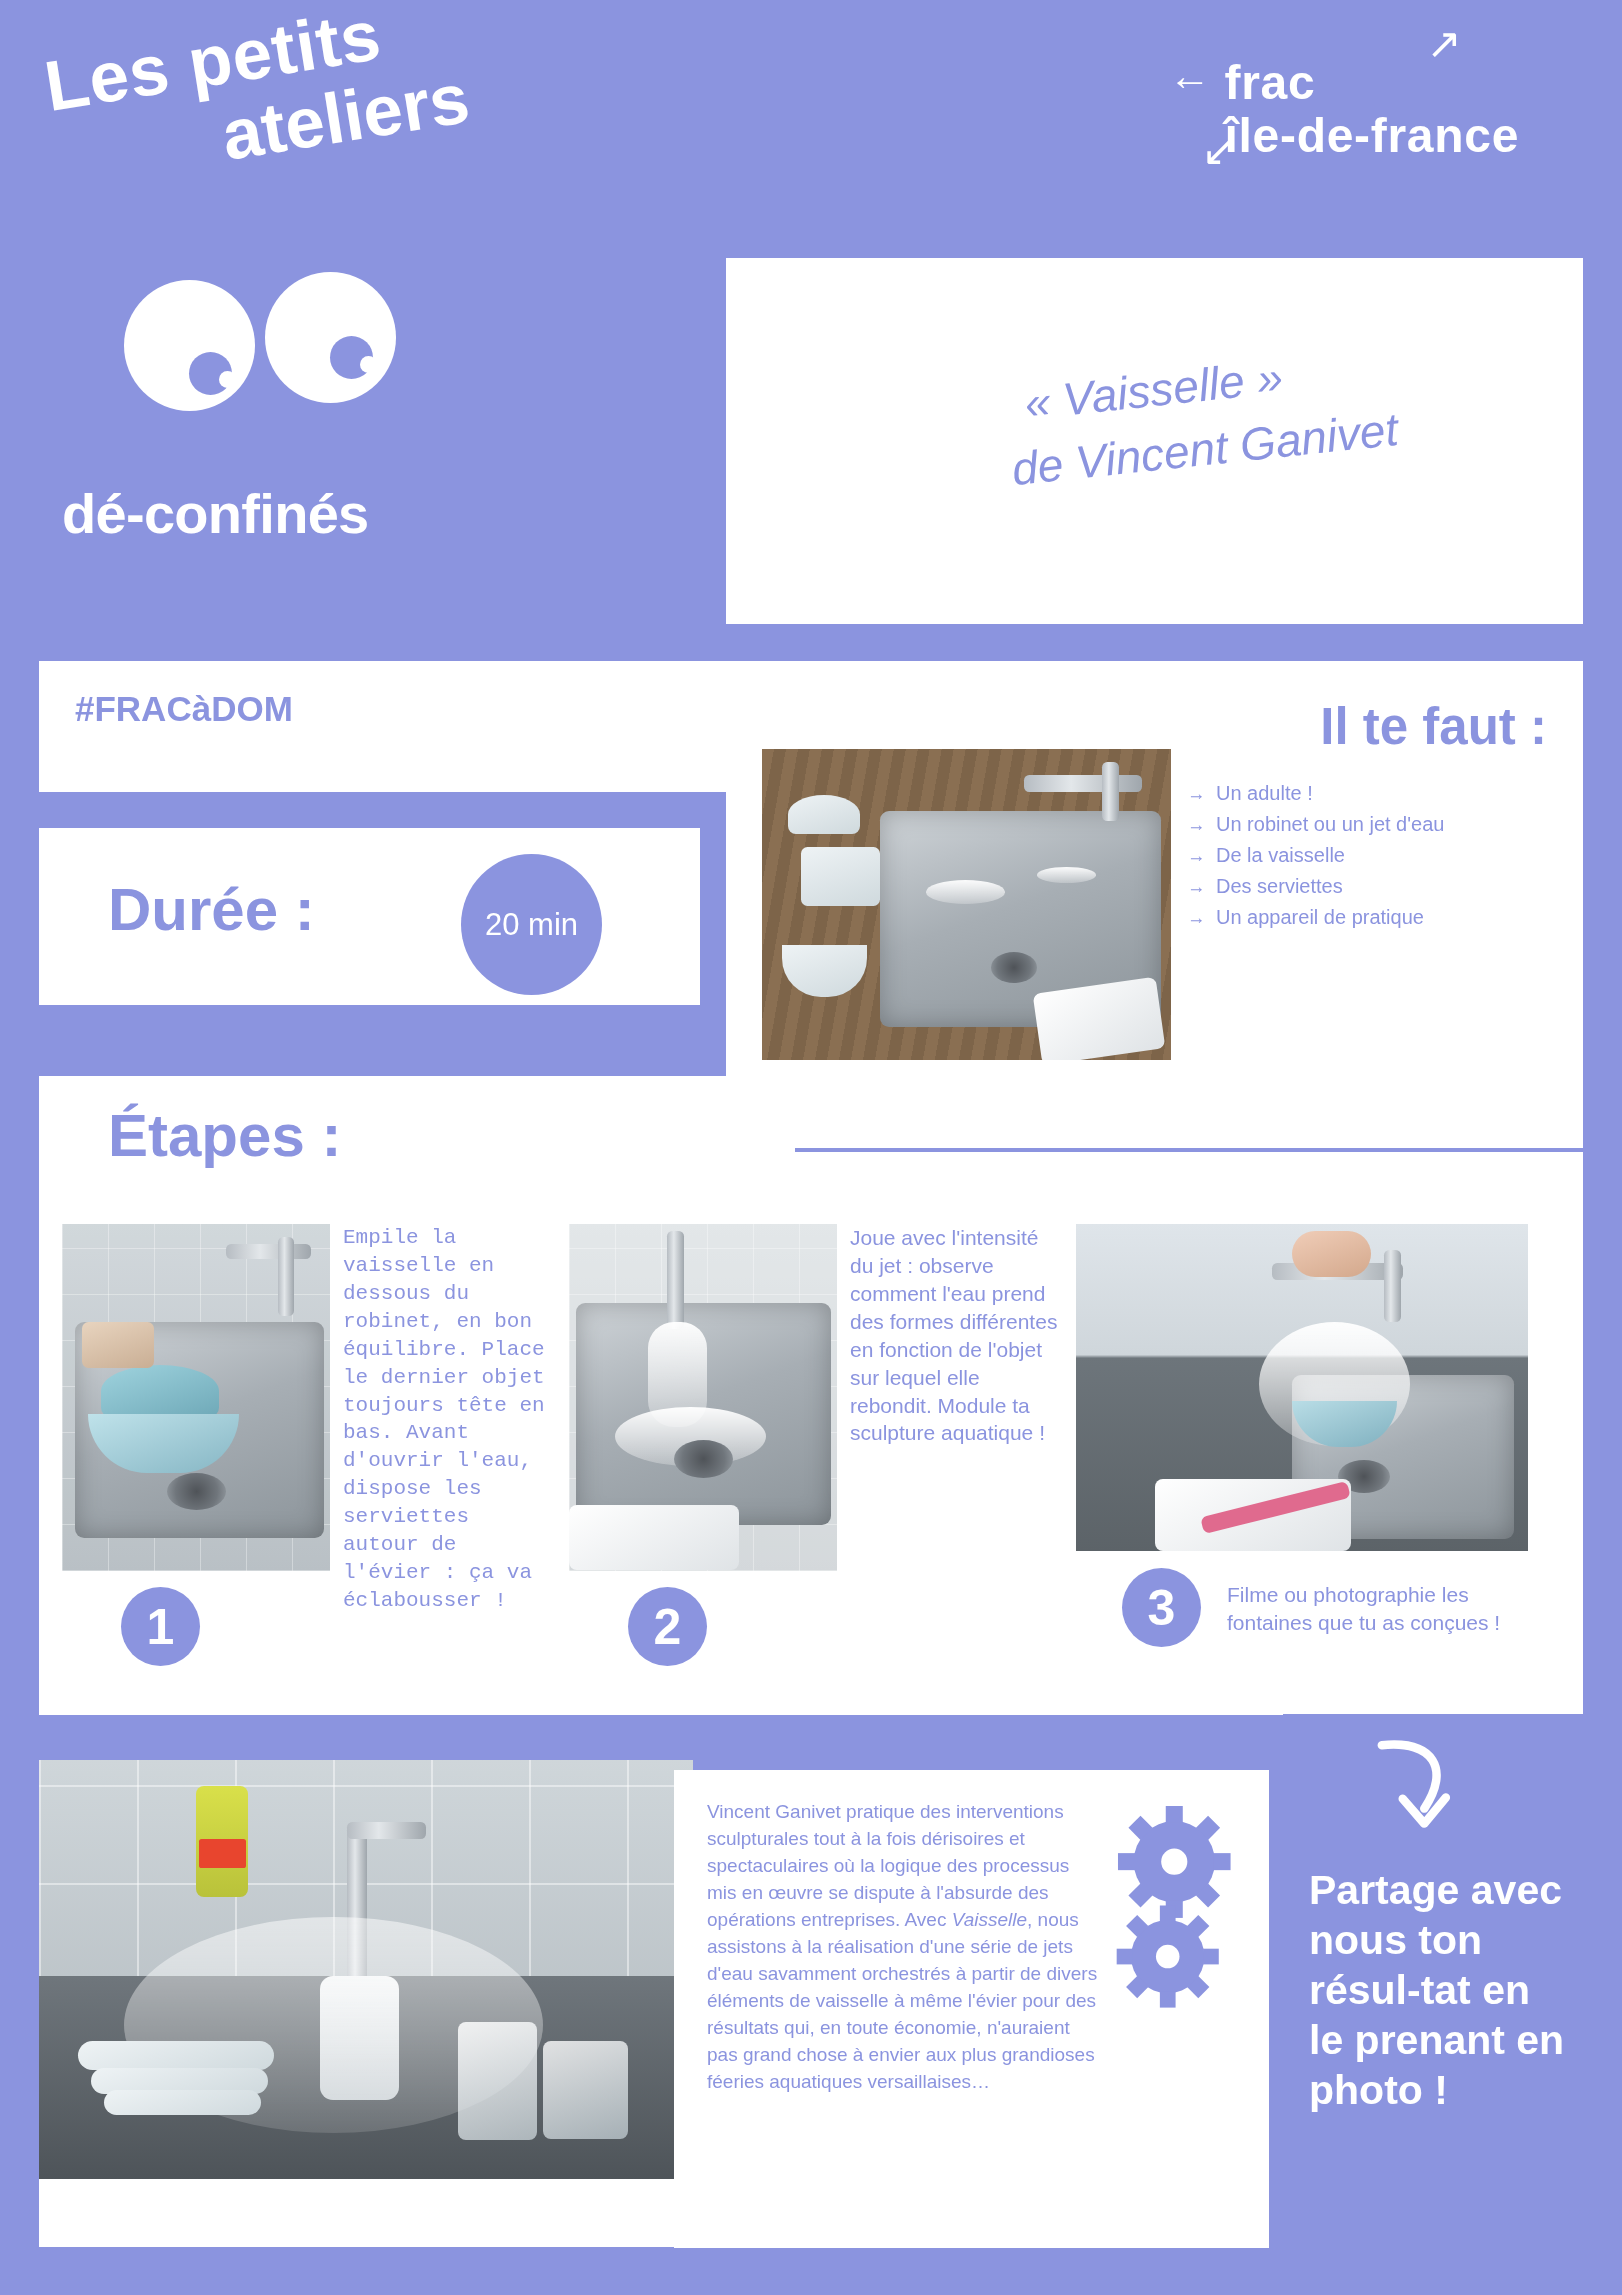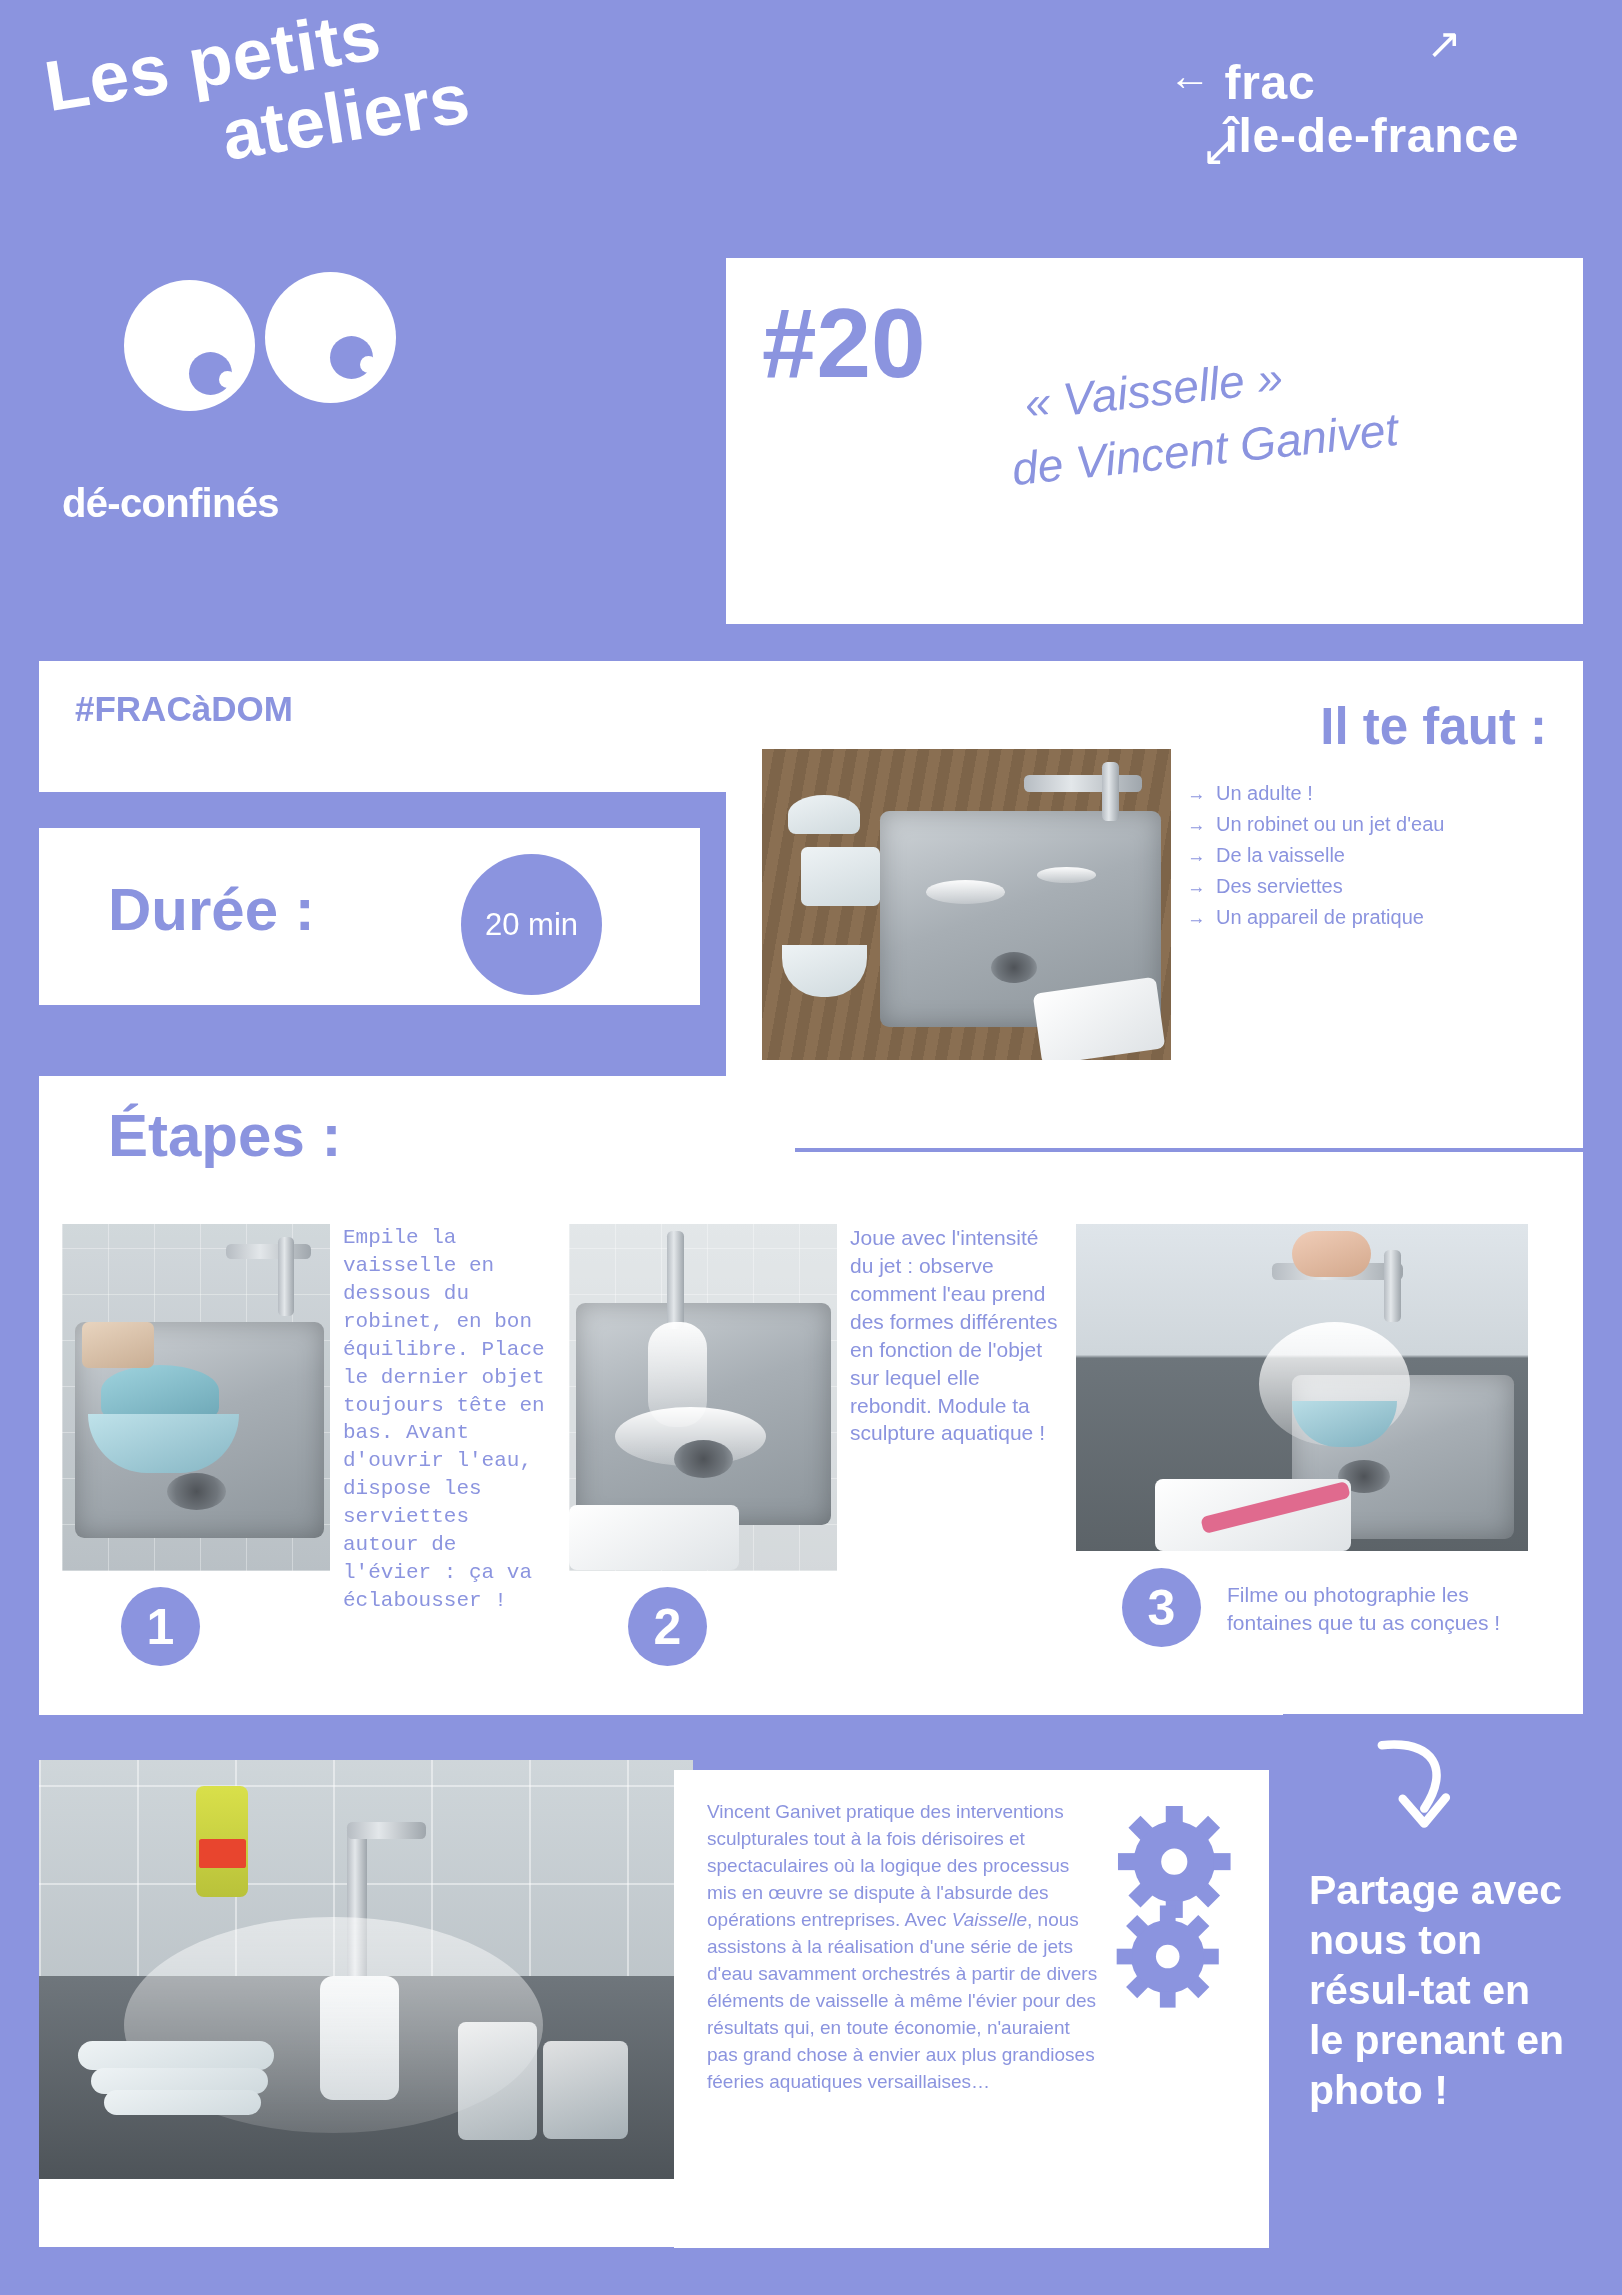--- a/index.html
+++ b/index.html
@@ -65,21 +65,21 @@
     position: absolute;
     right: -3.9px; bottom: 6.5px;
     width: 17px; height: 17px;
     border-radius: 50%;
     background: #ffffff;
   }
 
   #subtitle-deconfines {
     position: absolute;
     left: 62px; top: 481px;
-    font-size: 40px;
+    font-size: 56px;
     font-weight: bold;
     color: #ffffff;
     letter-spacing: -0.7px;
   }
 
   
   #frac-logo {
     position: absolute;
     right: 6.5px; top: 29.4px;
     width: 471px; height: 151px;
@@ -412,21 +412,20 @@
 
 <div id="frac-logo">
   <div class="arrow a-left">←</div>
   <div class="arrow a-upright">↗</div>
   <div class="arrow a-downleft">↙</div>
   <div class="fl1">frac</div>
   <div class="fl2">île-de-france</div>
 </div>
 
 <div id="card-number">
-  <div class="num">#20</div>
   <div class="wtitle1">« Vaisselle »</div>
   <div class="wtitle2">de Vincent Ganivet</div>
 </div>
 
 <div id="card-hashtags">
   <div class="h1">#FRACàDOM</div>
 </div>
 
 <div id="card-duration">
   <div class="label">Durée :</div>

